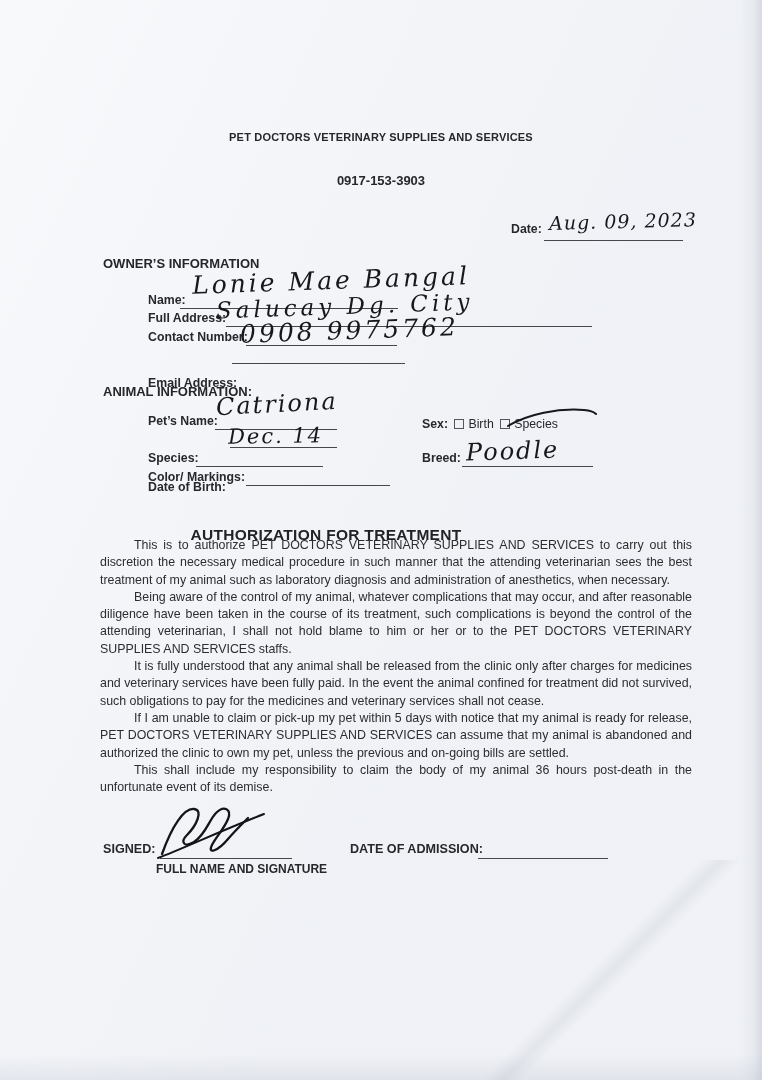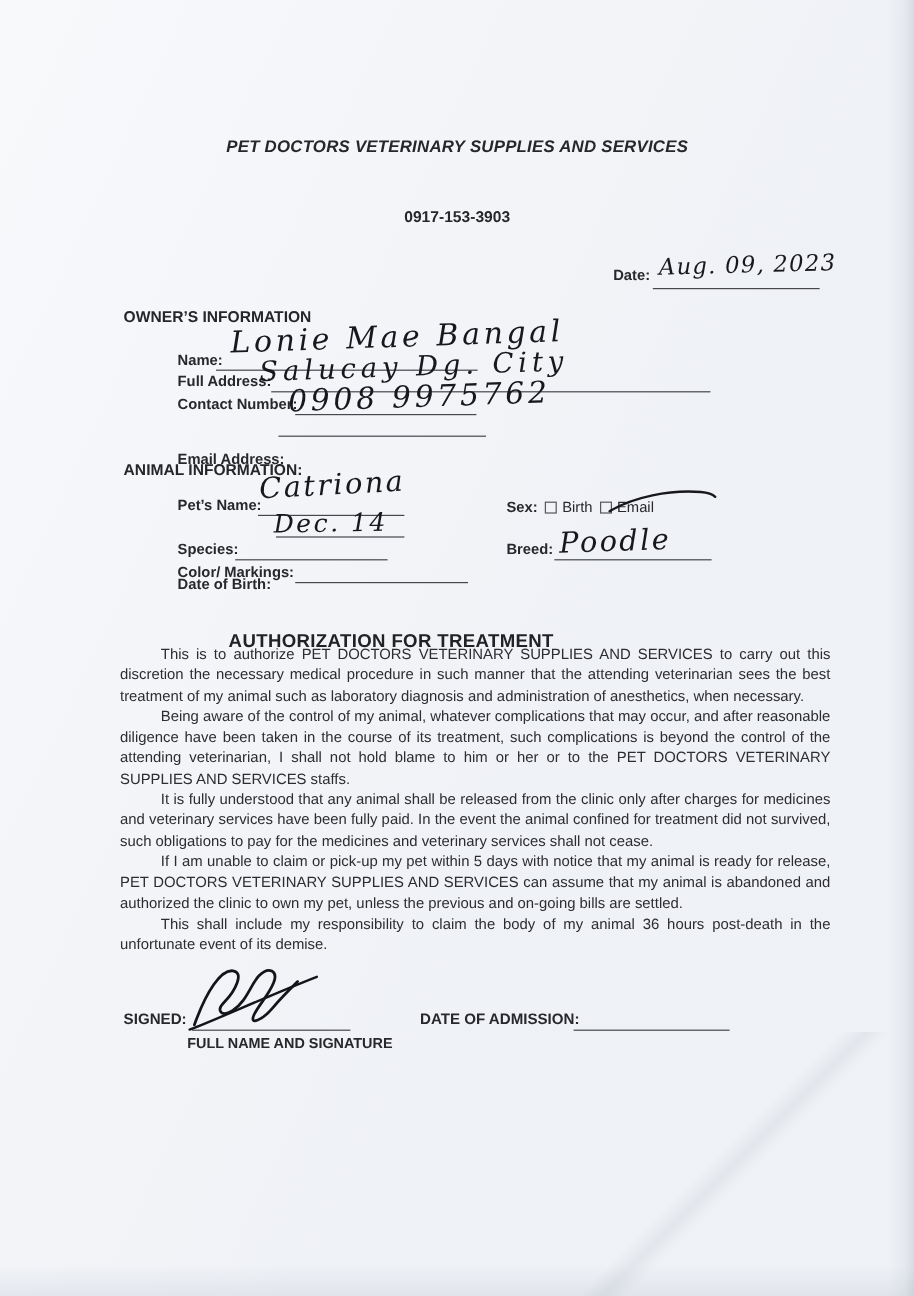--- a/index.html
+++ b/index.html
@@ -19,21 +19,21 @@
     color:#2d2d31;
   }
   
   .page::after{
     content:"";position:absolute;right:0;bottom:0;width:300px;height:220px;
     background:linear-gradient(135deg, rgba(0,0,0,0) 46%, rgba(120,128,142,.10) 50%, rgba(0,0,0,0) 54%);
     pointer-events:none;
   }
   .abs{position:absolute;}
   .hdr{width:762px;text-align:center;font-weight:bold;color:#27272b;}
-  .hdr-name{top:114px;font-size:14px;letter-spacing:.2px;font-style:italic;}
+  .hdr-name{top:131px;font-size:11px;letter-spacing:.2px;}
   .hdr-addr{top:152px;font-size:13px;}
   .hdr-phone{top:173px;font-size:13px;}
   .sec-head{font-weight:bold;font-size:13px;color:#26262a;}
   .lbl{font-weight:bold;font-size:12.3px;color:#28282c;white-space:nowrap;}
   .uline{border-bottom:1.3px solid #46464c;height:0;}
   .hand{
     font-family:"DejaVu Serif",serif;font-style:italic;
     color:#17171d;white-space:nowrap;letter-spacing:1px;
   }
   .title{width:652px;text-align:center;font-weight:bold;font-size:15.5px;color:#222226;letter-spacing:.3px;margin-top:30px;}
@@ -81,21 +81,21 @@
 
   <div class="abs sec-head" style="left:103px;top:384px;">ANIMAL INFORMATION:</div>
 
   <span class="abs lbl" style="left:148px;top:414px;">Pet’s Name:</span>
   <div class="abs uline" style="left:215px;top:429px;width:122px;"></div>
   <span class="abs hand" style="left:216px;top:390px;font-size:24px;transform:rotate(-3deg);letter-spacing:2px;">Catriona</span>
 
   <span class="abs" style="left:422px;top:414px;">
     <span class="lbl">Sex:</span>
     <span class="cbx"></span><span class="sexword">Birth</span>
-    <span class="cbx"></span><span class="sex-female-wrap"><span class="sexword">Email</span><svg class="strike-svg" width="92" height="26" viewBox="0 0 92 26">
+    <span class="cbx"></span><span class="sex-female-wrap"><span class="sexword">Species</span><svg class="strike-svg" width="92" height="26" viewBox="0 0 92 26">
           <path d="M2,22 C 22,10 52,4 78,6 C 84,6.5 88,8 90,10" fill="none" stroke="#17171d" stroke-width="2" stroke-linecap="round"></path>
         </svg></span>
   </span>
 
   <span class="abs lbl" style="left:148px;top:432px;margin-top:48px;">Date of Birth:</span>
   <div class="abs uline" style="left:230px;top:447px;width:107px;"></div>
   <span class="abs hand" style="left:228px;top:424px;font-size:21px;transform:rotate(-1deg);letter-spacing:2px;">Dec. 14</span>
 
   <span class="abs lbl" style="left:148px;top:451px;">Species:</span>
   <div class="abs uline" style="left:196px;top:466px;width:127px;"></div>

